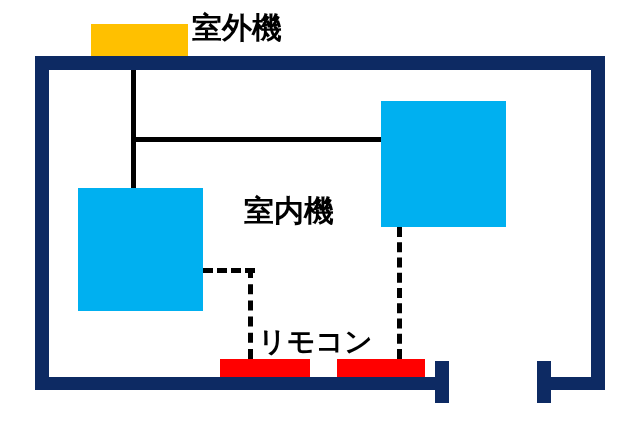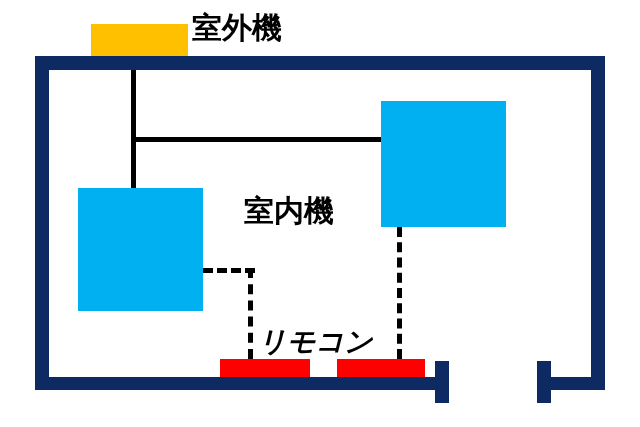--- a/index.html
+++ b/index.html
@@ -60,15 +60,15 @@
   <div class="abs dash-v" style="left:397px;top:227px;height:132px;"></div>
 
   <div class="abs unit-outdoor" style="left:91px;top:24px;width:97px;height:32px;"></div>
   <div class="abs unit-indoor" style="left:78px;top:188px;width:125px;height:123px;"></div>
   <div class="abs unit-indoor" style="left:381px;top:101px;width:125px;height:126px;"></div>
   <div class="abs unit-remote" style="left:220px;top:359px;width:90px;height:18px;"></div>
   <div class="abs unit-remote" style="left:337px;top:359px;width:88px;height:18px;"></div>
 
   <div class="abs label label-lg" style="left:244px;top:194px;">室内機</div>
   <div class="abs label label-lg" style="left:192px;top:11px;">室外機</div>
-  <div class="abs label label-md" style="left:258px;top:327px;font-style:italic;">リモコン</div>
+  <div class="abs label label-md" style="left:258px;top:327px;">リモコン</div>
 
 </div>
 
 </body></html>

